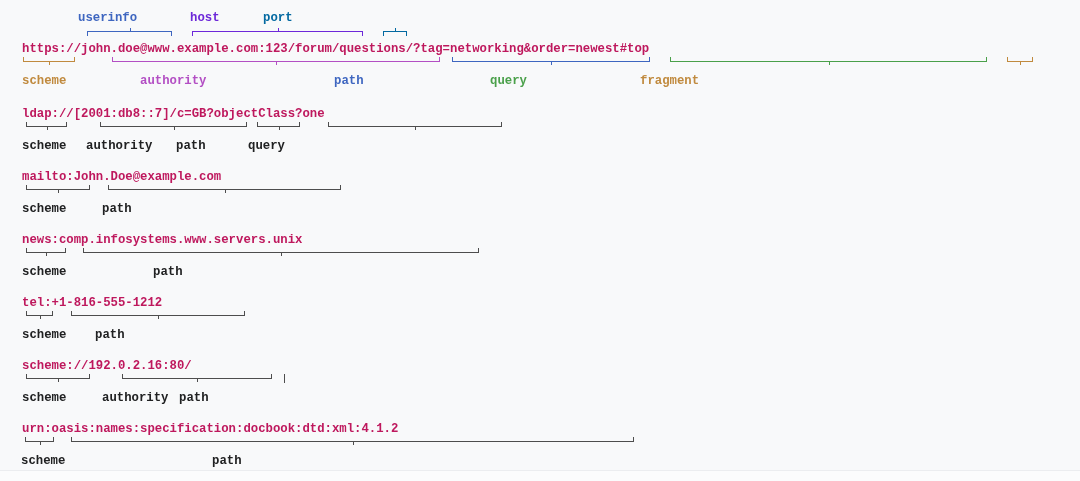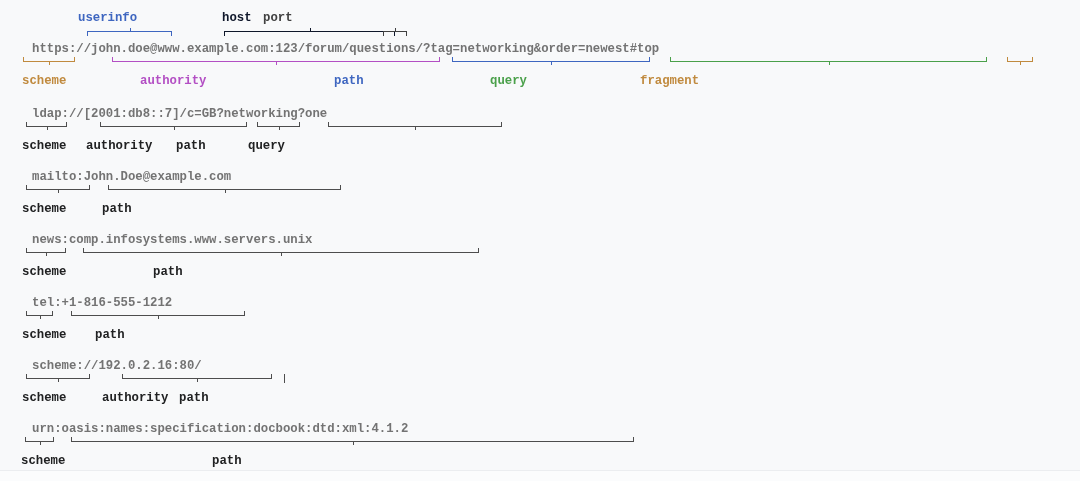--- a/index.html
+++ b/index.html
@@ -5,23 +5,23 @@
   * { margin:0; padding:0; box-sizing:border-box; }
   html,body { width:1080px; height:481px; }
   body {
     position:relative;
     background:#f8f9fa;
     font-family:"Liberation Mono","DejaVu Sans Mono",monospace;
     overflow:hidden;
   }
   .stage { position:absolute; inset:0; }
   .uri {
-    position:absolute; left:32px;
+    position:absolute; left:22px;
     font:bold 12.3px/14px "Liberation Mono","DejaVu Sans Mono",monospace;
-    color:#737373; white-space:pre; letter-spacing:0;
+    color:#be185d; white-space:pre; letter-spacing:0;
   }
   .lbl {
     position:absolute;
     font:bold 12.3px/14px "Liberation Mono","DejaVu Sans Mono",monospace;
     white-space:pre;
   }
   .bracket { position:absolute; height:5px; }
   .bracket.below {
     border-left:1px solid currentColor;
     border-right:1px solid currentColor;
@@ -41,22 +41,22 @@
     width:1px; height:4px; background:currentColor;
   }
   .bracket.single { width:1px; background:currentColor; height:9px; border:none; }
   
   .c-scheme   { color:#c08a3e; }
   .c-authority{ color:#b34fc4; }
   .c-path     { color:#3e66c0; }
   .c-query    { color:#4aa04a; }
   .c-fragment { color:#c08a3e; }
   .c-userinfo { color:#3e66c0; }
-  .c-host     { color:#0f172a;margin-left:32px; }
-  .c-port     { color:#404040; }
+  .c-host     { color:#6d28d9; }
+  .c-port     { color:#0369a1; }
   .c-plain    { color:#4d4d4d; }
   .c-plain-lbl{ color:#202122; }
   .footer-strip {
     position:absolute; left:0; right:0; top:470px; height:11px;
     background:#fbfcfd; border-top:1px solid #ebedf0;
   }
 </style>
 </head>
 <body>
 
@@ -97,21 +97,21 @@
       </div>
 
     <span class="lbl c-scheme" style="left:22px;top:74px">scheme</span>
     <span class="lbl c-authority" style="left:140px;top:74px">authority</span>
     <span class="lbl c-path" style="left:334px;top:74px">path</span>
     <span class="lbl c-query" style="left:490px;top:74px">query</span>
     <span class="lbl c-fragment" style="left:640px;top:74px">fragment</span>
   </div>
 
   <div>
-    <div class="uri" style="top:107px">ldap://[2001:db8::7]/c=GB?networking?one</div>
+    <div class="uri" style="top:107px">ldap://[2001:db8::7]/c=GB?objectClass?one</div>
     <div class="bracket below c-plain" style="left:26px;top:122px;width:41px">
         <i class="tick"></i>
       </div>
     <div class="bracket below c-plain" style="left:100px;top:122px;width:147px">
         <i class="tick"></i>
       </div>
     <div class="bracket below c-plain" style="left:257px;top:122px;width:43px">
         <i class="tick"></i>
       </div>
     <div class="bracket below c-plain" style="left:328px;top:122px;width:174px">

